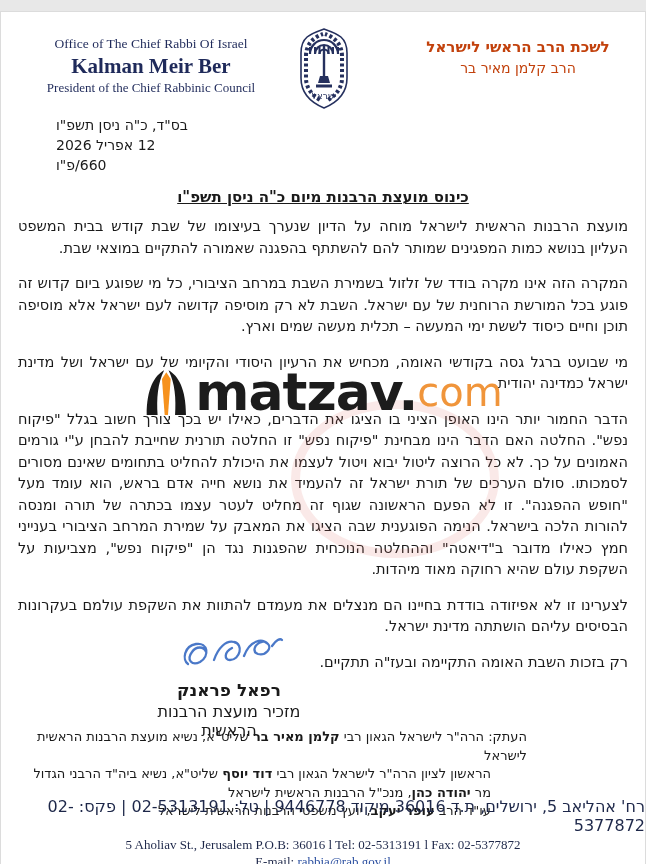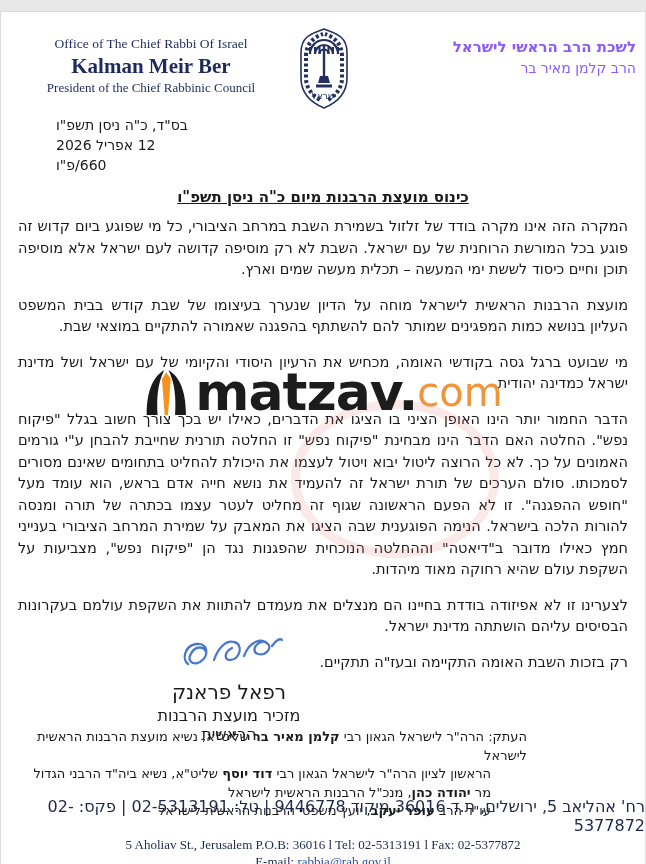--- a/index.html
+++ b/index.html
@@ -9,22 +9,22 @@
     font-family:"DejaVu Sans",sans-serif;color:#1a1a1a;
     border:1px solid #dcdcdc;box-sizing:border-box;
   }
   
   .hdr-en{position:absolute;top:24px;left:28px;width:244px;text-align:center;
     color:#1f2a5a;font-family:"Liberation Serif",serif;}
   .hdr-en .l1{font-size:13.5px;}
   .hdr-en .l2{font-size:21px;font-weight:bold;margin-top:2px;}
   .hdr-en .l3{font-size:13px;margin-top:1px;}
   .hdr-emblem{position:absolute;top:14px;left:293px;width:60px;height:86px;}
-  .hdr-he{position:absolute;top:26px;right:9px;width:210px;text-align:right;
-    color:#8b5cf6;direction:rtl;}
+  .hdr-he{position:absolute;top:26px;right:22px;width:210px;text-align:center;
+    color:#c2410c;direction:rtl;}
   .hdr-he .l1{font-size:15px;font-weight:bold;}
   .hdr-he .l2{font-size:14px;margin-top:4px;}
   .hdr-he .l3{font-size:14px;margin-top:3px;}
   
   .meta{position:absolute;top:103px;left:55px;width:230px;direction:rtl;
     text-align:left;font-size:14px;line-height:20px;}
   
   .title{position:absolute;top:176px;left:0;width:100%;text-align:center;
     direction:rtl;font-size:15px;font-weight:bold;}
   .title span{text-decoration:underline;}
@@ -37,21 +37,21 @@
     display:flex;align-items:center;pointer-events:none;white-space:nowrap;}
   .wm .logo{width:46px;height:48px;margin-right:6px;}
   .wm .t-bold{font-size:52px;font-weight:bold;color:#1c1c1c;letter-spacing:-1px;}
   .wm .t-light{font-size:40px;color:#F0953B;letter-spacing:0px;}
   .wm-arc{position:absolute;top:388px;left:290px;width:190px;height:140px;
     border:9px solid rgba(224,120,110,0.16);border-radius:50%;
     pointer-events:none;}
   
   .sig{position:absolute;top:618px;left:148px;width:160px;text-align:center;direction:rtl;}
   .sig svg{display:block;margin:0 auto;}
-  .sig .name{font-size:20px;font-weight:normal;margin-top:2px;}
+  .sig .name{font-size:17px;font-weight:bold;margin-top:2px;}
   .sig .role{font-size:16px;margin-top:2px;}
   
   .copies{position:absolute;top:716px;right:118px;left:20px;direction:rtl;
     font-size:13px;line-height:18.5px;text-align:right;}
   .copies .ind{margin-right:36px;}
   .copies b{font-weight:bold;}
   
   .footer{position:absolute;bottom:4px;left:0;width:100%;text-align:center;
     color:#1d2749;}
   .footer .he{direction:rtl;font-size:16px;text-align:right;}
@@ -107,22 +107,22 @@
     <div>בס"ד, כ"ה ניסן תשפ"ו</div>
     <div>12 אפריל 2026</div>
     <div>660/פ"ו</div>
   </div>
 
   <div class="title">
     <span>כינוס מועצת הרבנות מיום כ"ה ניסן תשפ"ו</span>
   </div>
 
   <div class="body">
+    <p>מועצת הרבנות הראשית לישראל מוחה על הדיון שנערך בעיצומו של שבת קודש בבית המשפט העליון בנושא כמות המפגינים שמותר להם להשתתף בהפגנה שאמורה להתקיים במוצאי שבת.</p>
     <p>המקרה הזה אינו מקרה בודד של זלזול בשמירת השבת במרחב הציבורי, כל מי שפוגע ביום קדוש זה פוגע בכל המורשת הרוחנית של עם ישראל. השבת לא רק מוסיפה קדושה לעם ישראל אלא מוסיפה תוכן וחיים כיסוד לששת ימי המעשה – תכלית מעשה שמים וארץ.</p>
-    <p>מועצת הרבנות הראשית לישראל מוחה על הדיון שנערך בעיצומו של שבת קודש בבית המשפט העליון בנושא כמות המפגינים שמותר להם להשתתף בהפגנה שאמורה להתקיים במוצאי שבת.</p>
     <p>מי שבועט ברגל גסה בקודשי האומה, מכחיש את הרעיון היסודי והקיומי של עם ישראל ושל מדינת ישראל כמדינה יהודית.</p>
     <p>הדבר החמור יותר הינו האופן הציני בו הציגו את הדברים, כאילו יש בכך צורך חשוב בגלל "פיקוח נפש". החלטה האם הדבר הינו מבחינת "פיקוח נפש" זו החלטה תורנית שחייבת להבחן ע"י גורמים האמונים על כך. לא כל הרוצה ליטול יבוא ויטול לעצמו את היכולת להחליט בתחומים שאינם מסורים לסמכותו. סולם הערכים של תורת ישראל זה להעמיד את נושא חייה אדם בראש, הוא עומד מעל "חופש ההפגנה". זו לא הפעם הראשונה שגוף זה מחליט לעטר עצמו בכתרה של תורה ומנסה להורות הלכה בישראל. הנימה הפוגענית שבה הציגו את המאבק על שמירת המרחב הציבורי בענייני חמץ כאילו מדובר ב"דיאטה" וההחלטה הנוכחית שהפגנות נגד הן "פיקוח נפש", מצביעות על השקפת עולם שהיא רחוקה מאוד מיהדות.</p>
     <p>לצערינו זו לא אפיזודה בודדת בחיינו הם מנצלים את מעמדם להתוות את השקפת עולמם בעקרונות הבסיסים עליהם הושתתה מדינת ישראל.</p>
     <p>רק בזכות השבת האומה התקיימה ובעז"ה תתקיים.</p>
   </div>
 
   <div class="wm-arc"></div>
 
   <div class="wm">
     <svg class="logo" viewBox="0 0 40 44">

